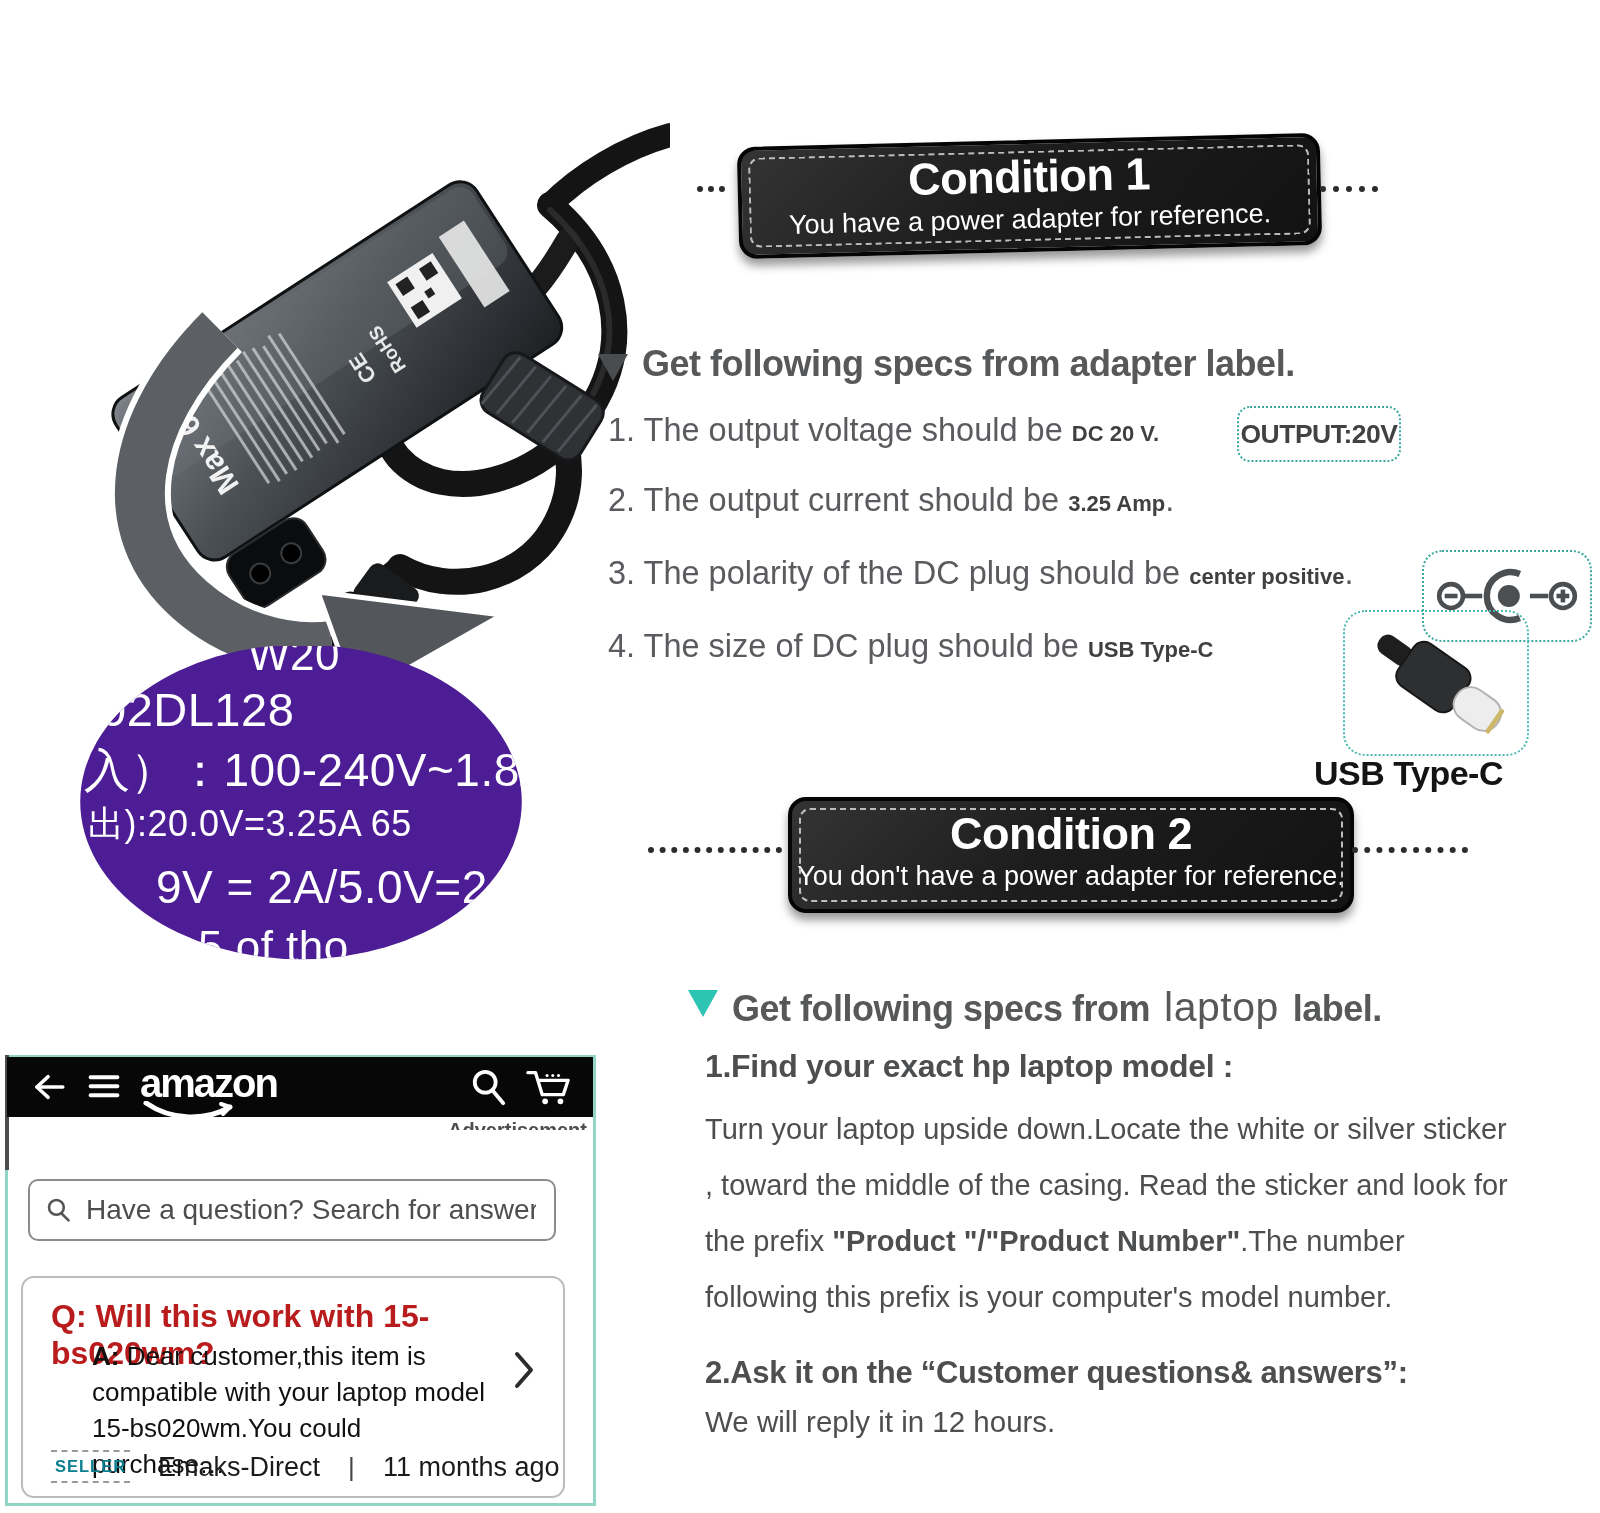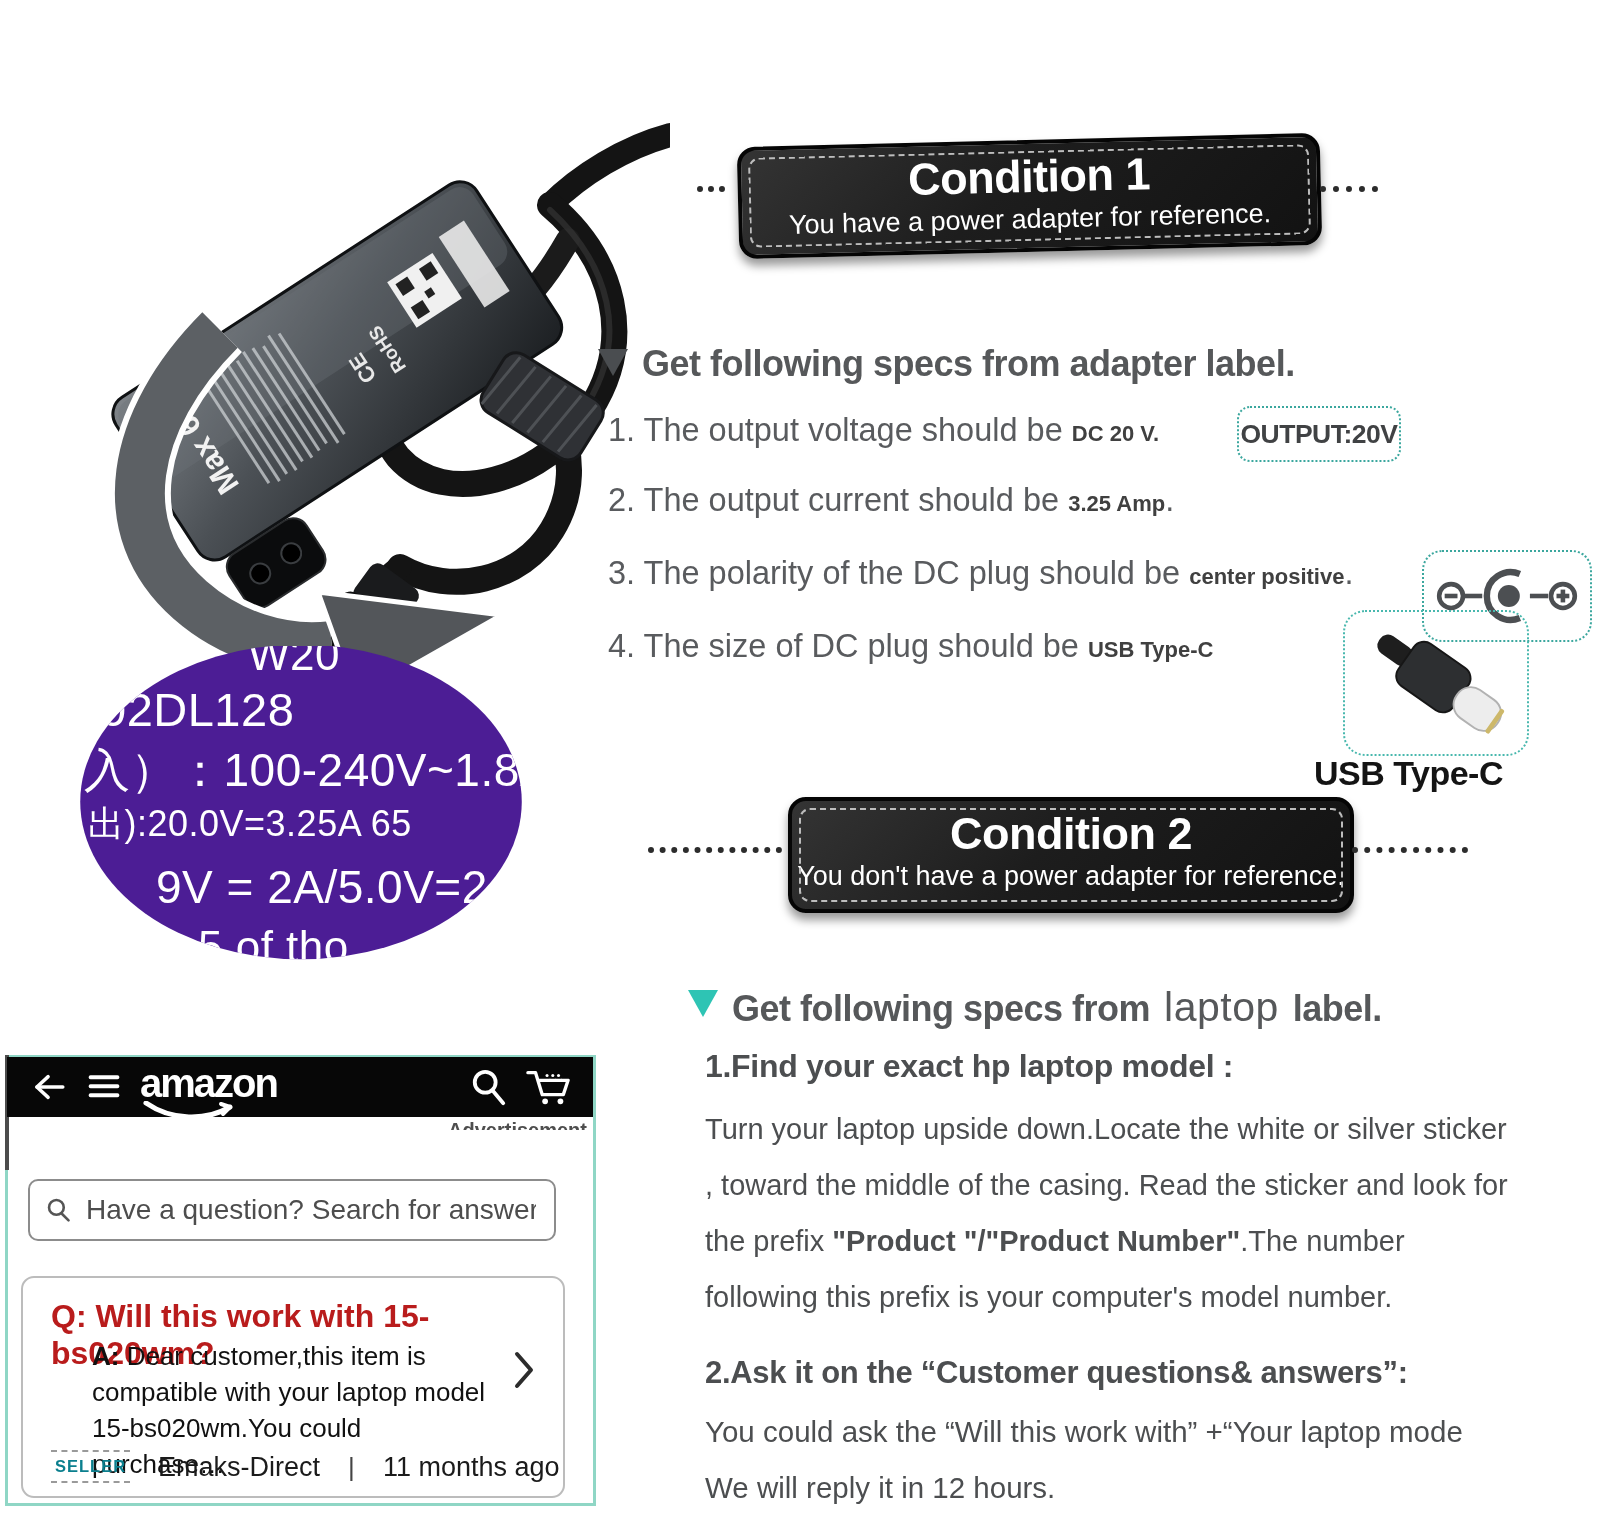--- a/index.html
+++ b/index.html
@@ -14,21 +14,21 @@
   
   .badge{position:absolute;background:linear-gradient(135deg,#343434 0%,#1d1d1d 45%,#121212 100%);
     border:4px solid #050505;border-radius:18px;box-shadow:0 7px 10px rgba(0,0,0,.40);
     text-align:center;color:#fff;}
   .badge .stitch{position:absolute;inset:7px;border:2.5px dashed #bdbdbd;border-radius:11px;pointer-events:none;}
   .badge-title{font-size:45px;font-weight:800;line-height:1.12;margin-top:8px;letter-spacing:-0.5px;}
   .badge-sub{font-size:27px;font-weight:400;margin-top:2px;}
   .dotline{position:absolute;height:0;border-top:6px dotted #2c2c2c;}
 
   
-  .spec-heading{position:absolute;display:flex;align-items:flex-start;gap:14px;
+  .spec-heading{position:absolute;display:flex;align-items:center;gap:14px;
     font-size:36px;font-weight:800;color:#56585a;letter-spacing:-0.5px;white-space:nowrap;}
   .tri{width:0;height:0;border-left:15px solid transparent;border-right:15px solid transparent;
     border-top:27px solid #4a4d50;margin-top:6px;flex:0 0 auto;}
   .tri.teal{border-top-color:#2ec4b4;}
   .spec-item{position:absolute;font-size:32.5px;color:#595b5e;white-space:nowrap;}
   .spec-item b{font-size:22px;color:#404040;font-weight:800;}
   .laptop-em{font-size:41px;font-weight:500;letter-spacing:0.5px;}
 
   .output-tag{position:absolute;left:1237px;top:406px;width:160px;height:52px;background:#fff;
     border:2.5px dotted #3ba79e;border-radius:13px;display:flex;align-items:center;justify-content:center;
@@ -239,21 +239,20 @@
     <span class="tri teal" style="align-self:flex-start;"></span>
     <span>Get following specs from </span>
       <span class="laptop-em">laptop</span>
       <span> label.</span>
   </div>
 
   <div class="find-model">
     <div class="fm-h">1.Find your exact hp laptop model :</div>
     <p class="fm-p"><span>Turn your laptop upside down.Locate the white or silver sticker , toward the middle of the casing. Read the sticker and look for the prefix </span><b>"Product "/"Product Number"</b><span>.The number following this prefix is your computer's model number.</span></p>
     <div class="fm-h2">2.Ask it on the “Customer questions&amp; answers”:</div>
-    <div class="fm-line">You could ask the “Will this work with” +“Your laptop mode</div>
     <div class="fm-line" style="margin-top:6px;">We will reply it in 12 hours.</div>
   </div>
 
   <div class="amz">
     <div class="amz-edge"></div>
     <div class="amz-header">
       <svg width="38" height="38" viewBox="0 0 44 40">
         <line x1="8" y1="20" x2="38" y2="20" stroke="#fff" stroke-width="4" stroke-linecap="round"></line>
         <path d="M21 8 L8 20 L21 32" fill="none" stroke="#fff" stroke-width="4" stroke-linecap="round" stroke-linejoin="round"></path>
       </svg>

